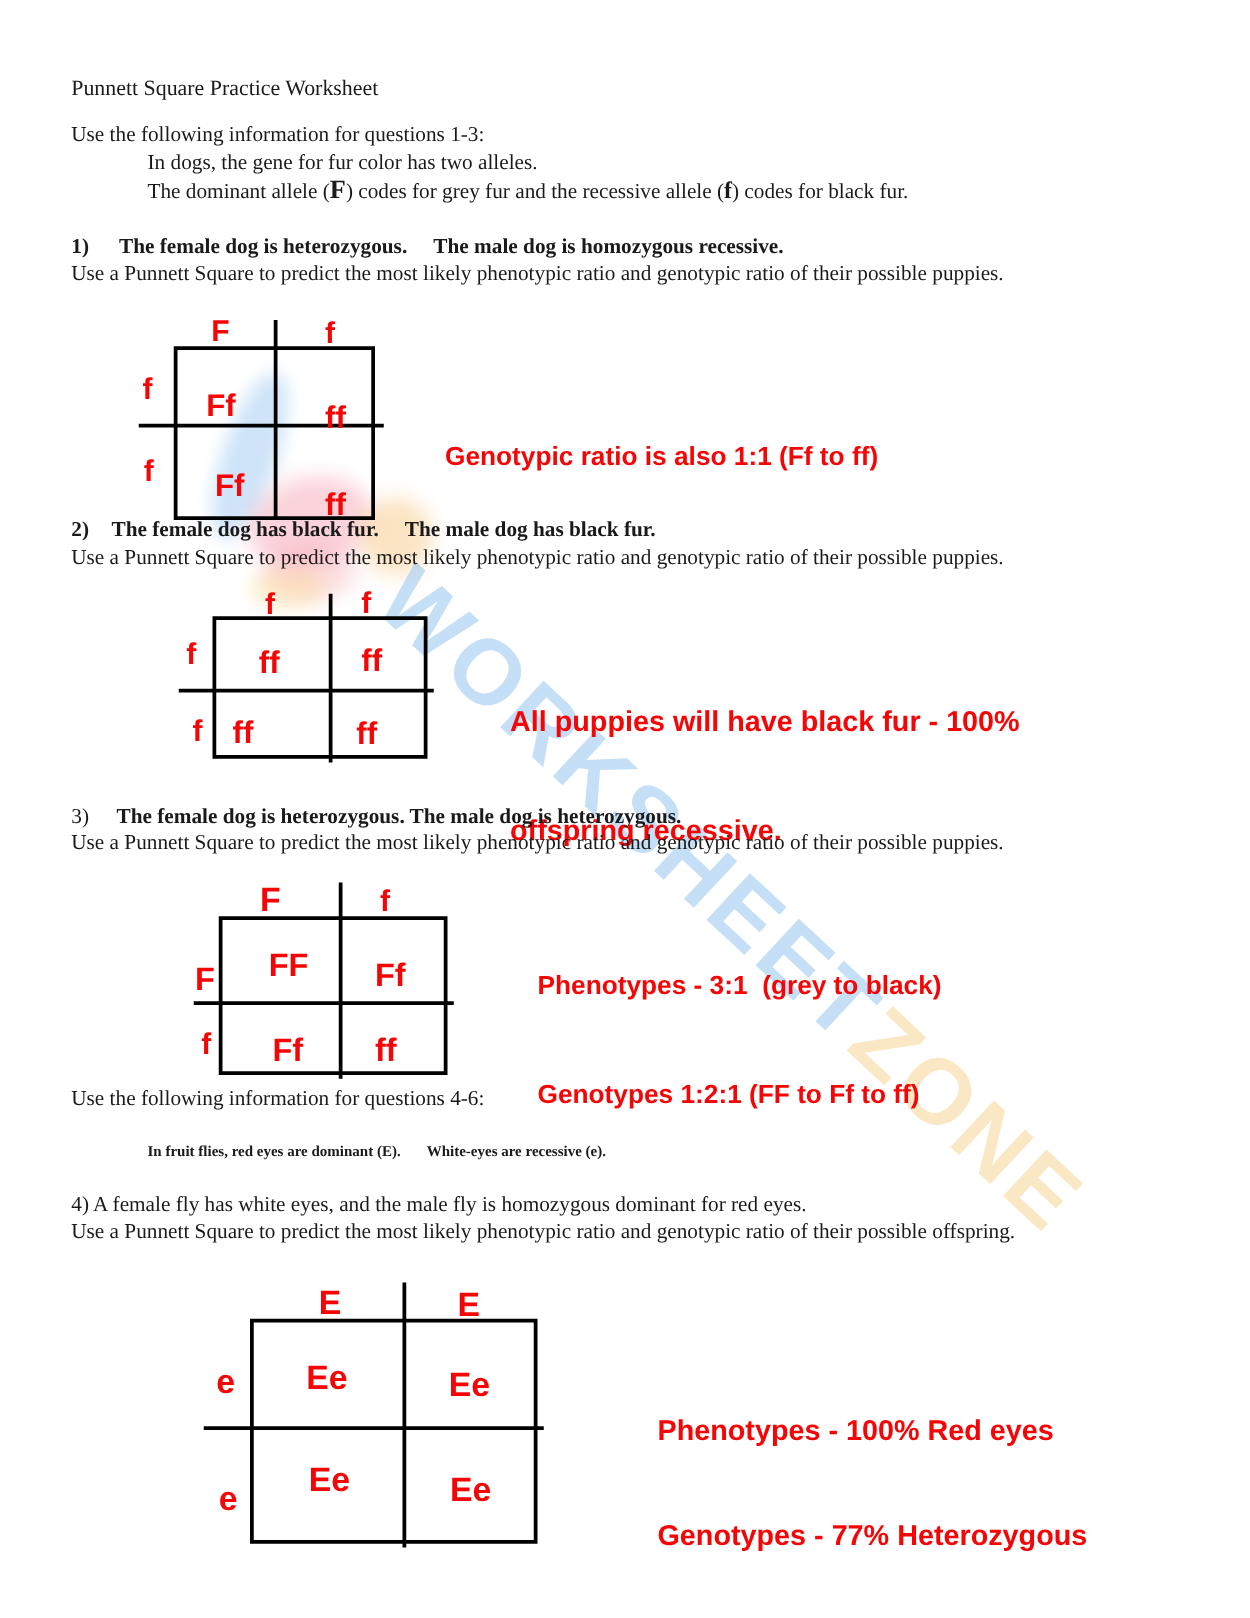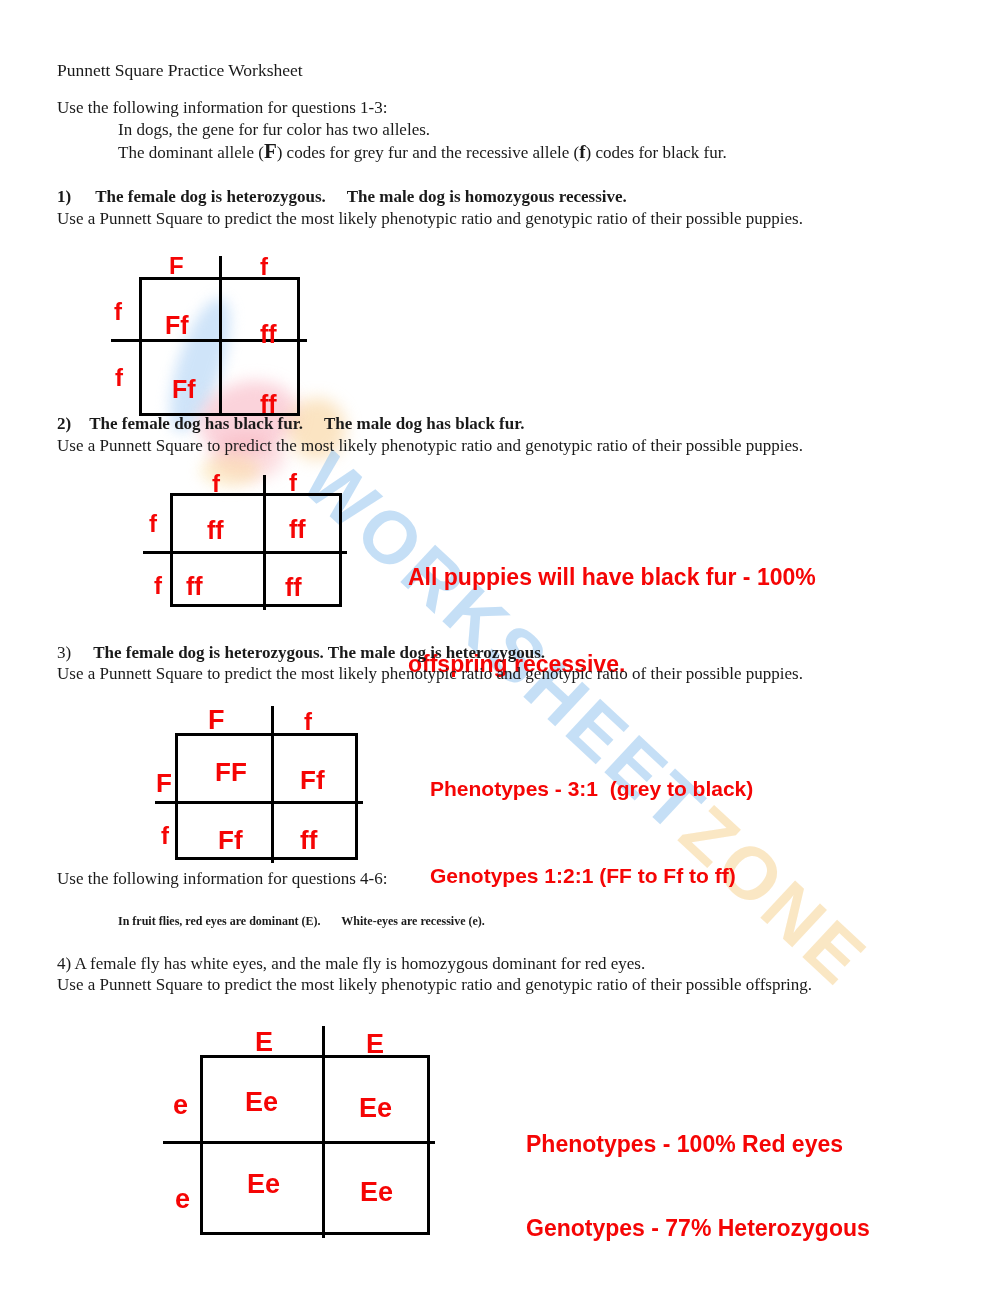--- a/index.html
+++ b/index.html
@@ -63,20 +63,21 @@
   <span class="lbl" style="left:118px;top:-25px;font-size:24px;">f</span>
   <span class="lbl" style="left:-28px;top:20px;font-size:24px;">f</span>
   <span class="lbl" style="left:-27px;top:86px;font-size:24px;">f</span>
   <span class="lbl" style="left:23px;top:33px;font-size:25px;">Ff</span>
   <span class="lbl" style="left:118px;top:42px;font-size:25px;">ff</span>
   <span class="lbl" style="left:30px;top:97px;font-size:25px;">Ff</span>
   <span class="lbl" style="left:118px;top:112px;font-size:25px;">ff</span>
 </div>
 
 <div class="abs red answer" style="left:356px;top:296px;font-size:21px;">
+  <div>Genotypic ratio is also 1:1 (Ff to ff)</div>
 </div>
 
 <div class="abs serif bold pre" style="left:57px;top:413px;"><span>2)</span><span style="display:inline-block;width:18px;"></span><span>The female dog has black fur.     The male dog has black fur.</span></div>
 <div class="abs serif" style="left:57px;top:435px;">Use a Punnett Square to predict the most likely phenotypic ratio and genotypic ratio of their possible puppies.</div>
 
 <div class="psq" style="left:170px;top:493px;width:172px;height:114px;">
   <div class="vline" style="left:90px;top:-21px;height:135px;"></div>
   <div class="hline" style="left:-30px;top:55px;width:204px;"></div>
   <span class="lbl" style="left:39px;top:-24px;font-size:24px;">f</span>
   <span class="lbl" style="left:116px;top:-25px;font-size:24px;">f</span>

